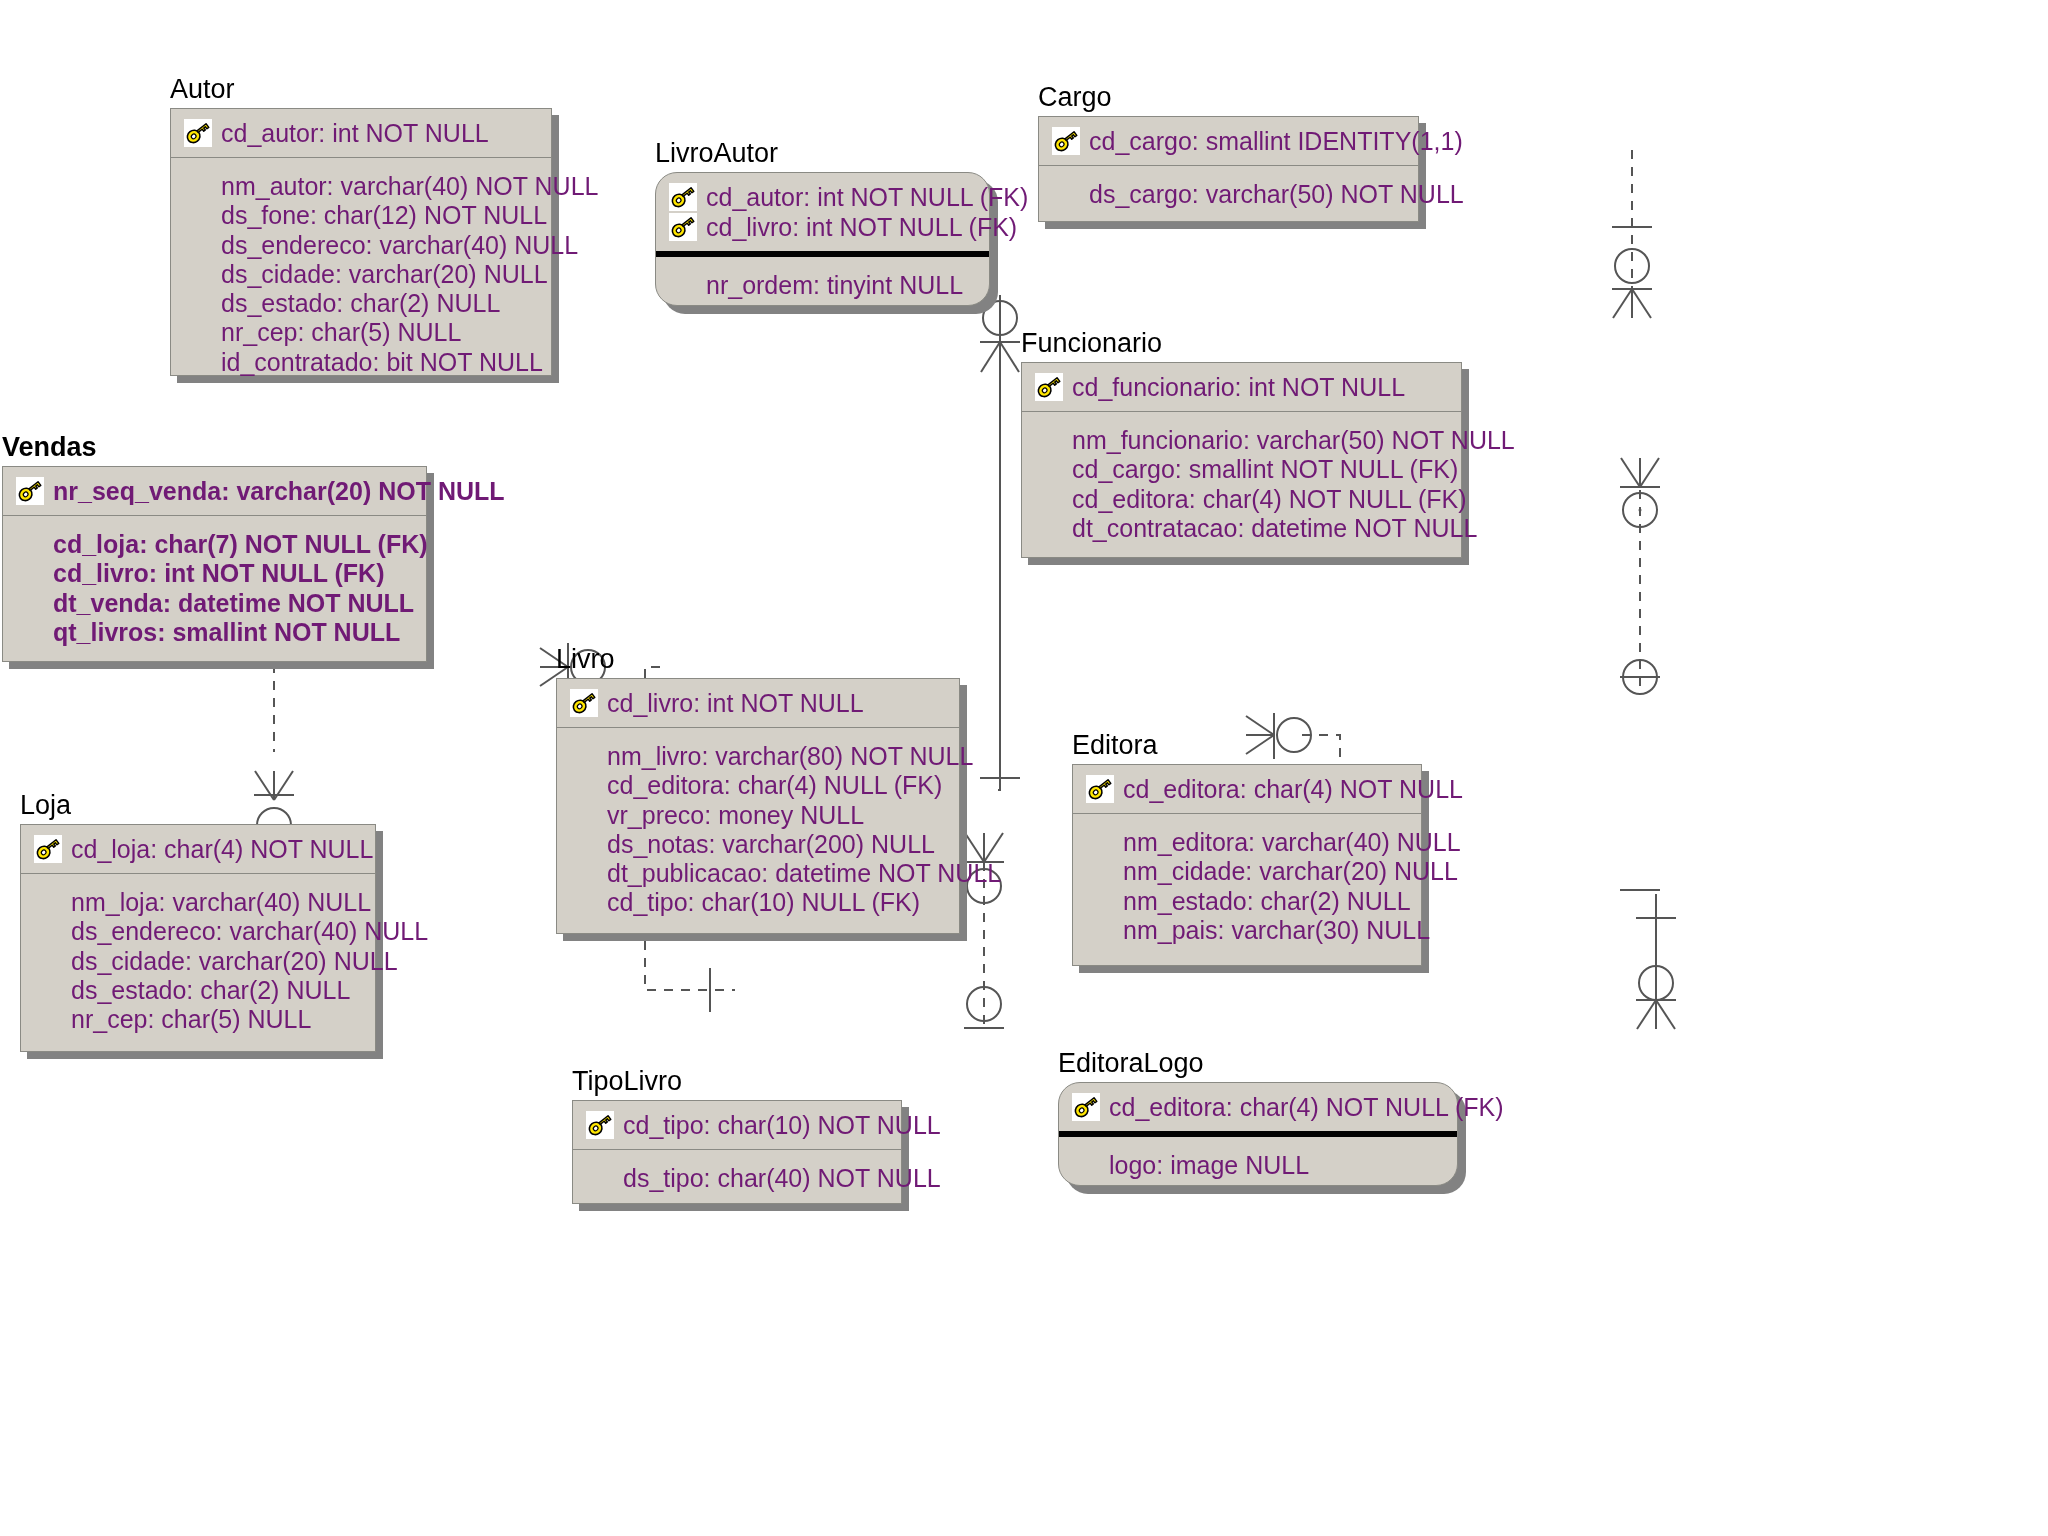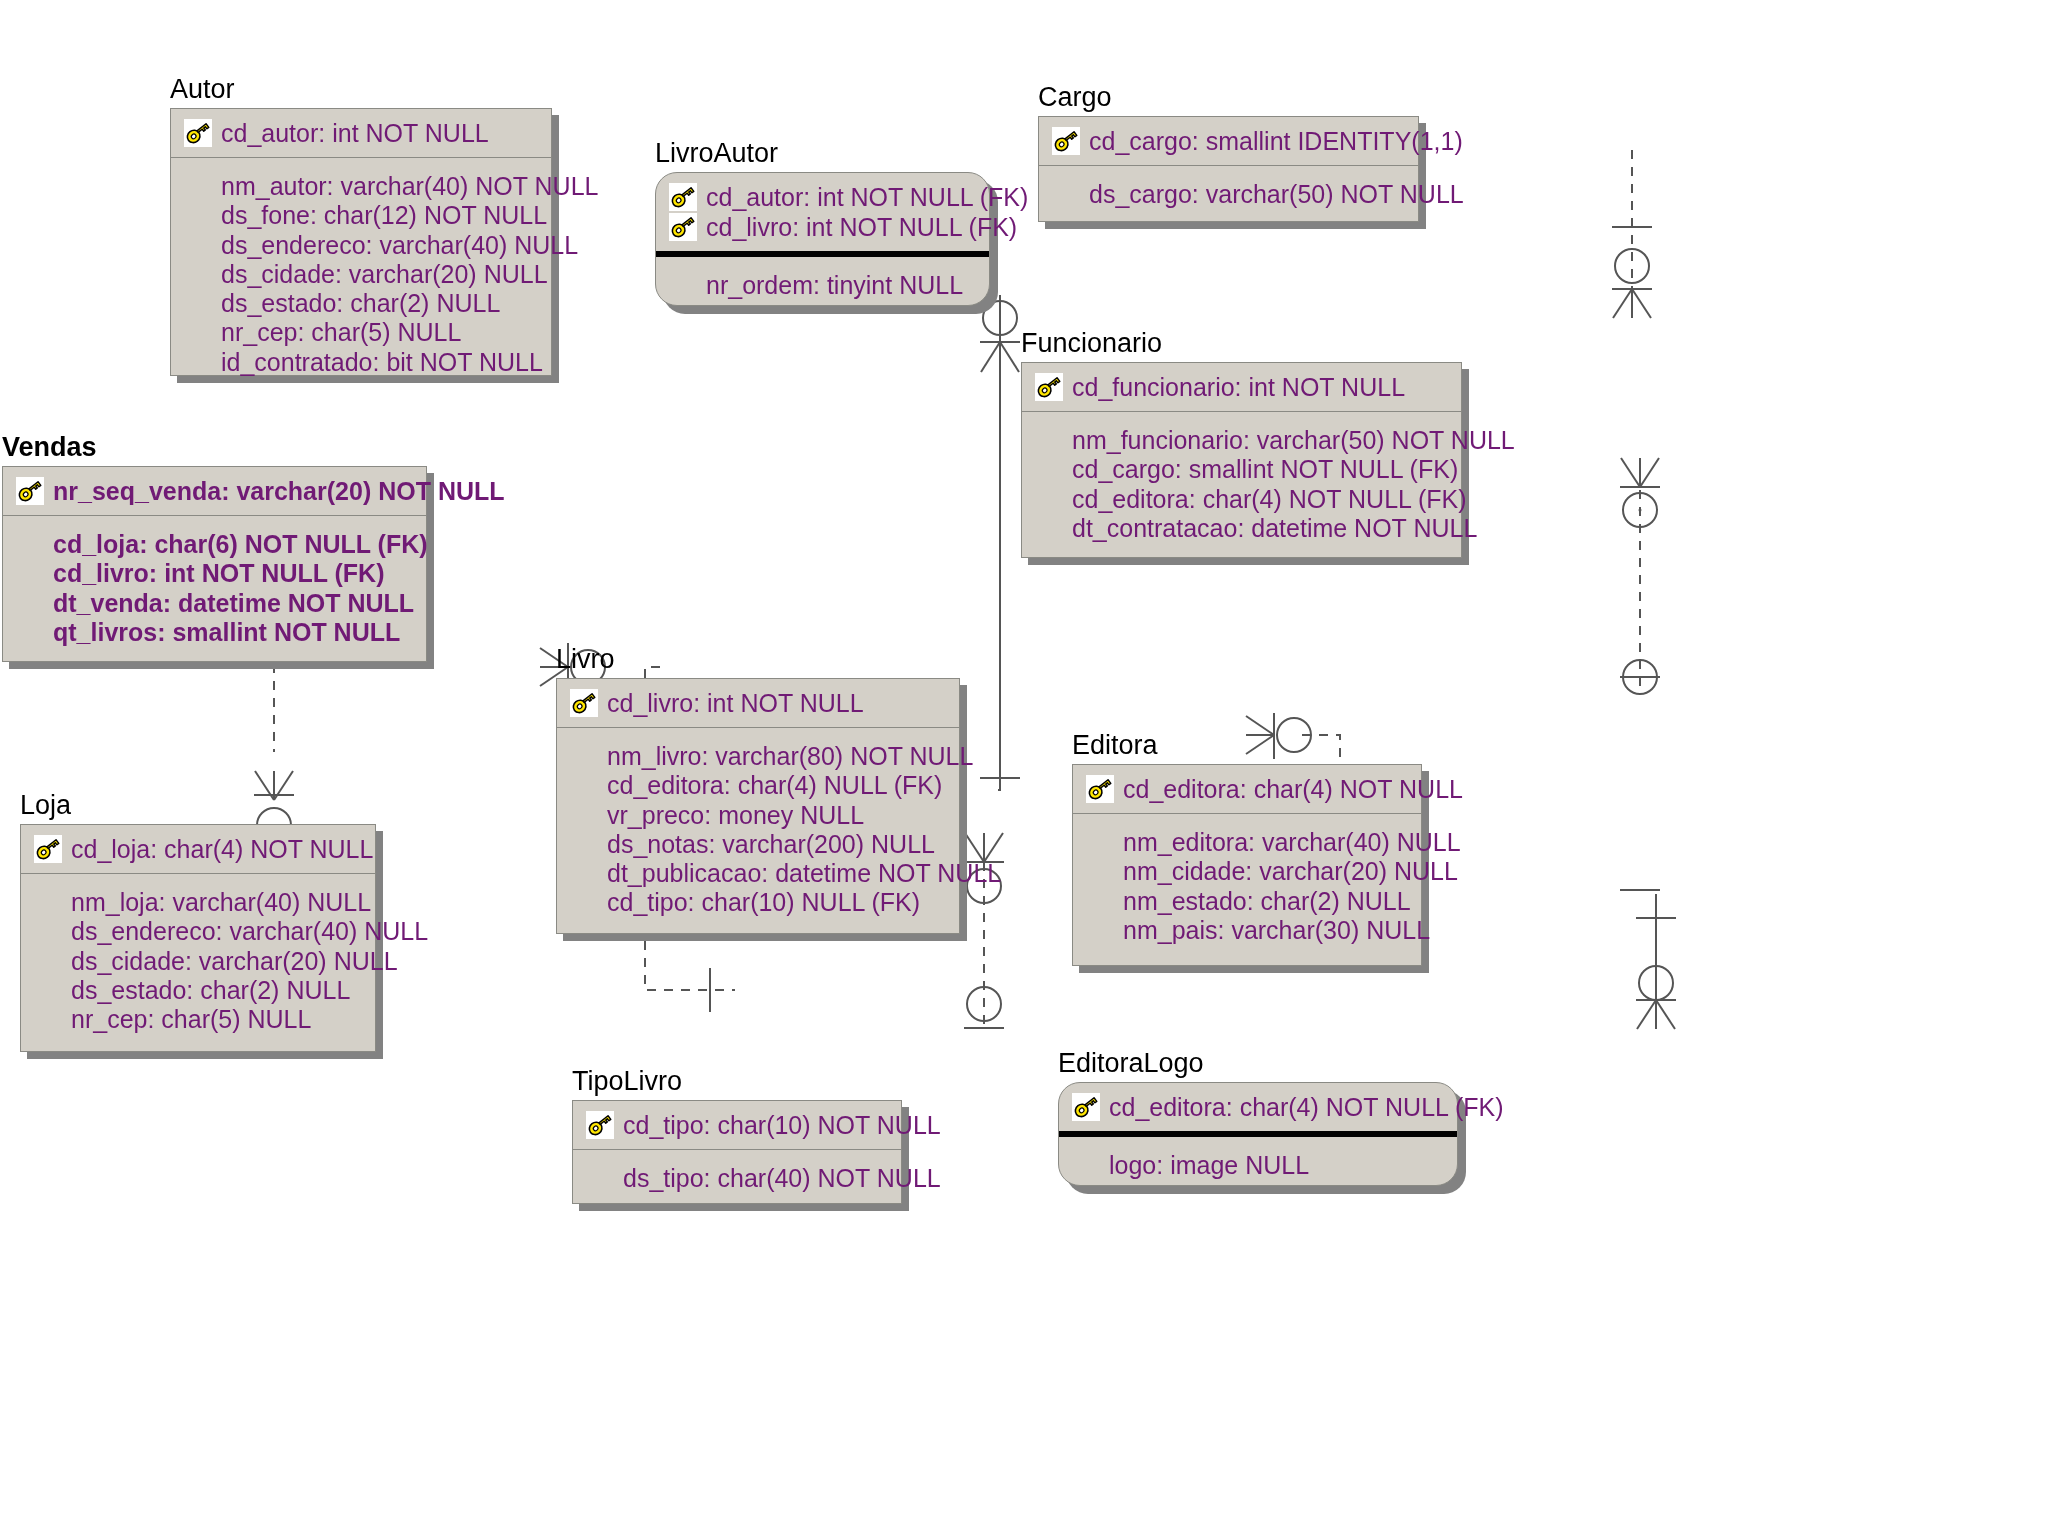--- a/index.html
+++ b/index.html
@@ -328,21 +328,21 @@
                     <ellipse cx="9.5" cy="15" rx="6.5" ry="6" fill="#ffe600" stroke="#000000" stroke-width="1.6"></ellipse>
                     <ellipse cx="9.5" cy="15" rx="2.4" ry="2.2" fill="#ffffff" stroke="#000000" stroke-width="1.2"></ellipse>
                     <path d="M15.5 12.7 L27 12.7 L27 17.2 L24.6 17.2 L24.6 14.6 L22.6 14.6 L22.6 17.2 L20.6 17.2 L20.6 14.6 L15.5 14.6 Z" fill="#ffe600" stroke="#000000" stroke-width="1.4" stroke-linejoin="round"></path>
                   </g>
                 </svg>
               </span>
               <span class="attr-text">nr_seq_venda: varchar(20) NOT NULL</span>
             </div>
           </div>
           <div class="attr-section">
-            <div class="attr-row nonkey">cd_loja: char(6) NOT NULL (FK)</div>
+            <div class="attr-row nonkey">cd_loja: char(7) NOT NULL (FK)</div>
             <div class="attr-row nonkey">cd_livro: int NOT NULL (FK)</div>
             <div class="attr-row nonkey">dt_venda: datetime NOT NULL</div>
             <div class="attr-row nonkey">qt_livros: smallint NOT NULL</div>
           </div>
         </div>
       </div>
       <div class="entity" style="left: 556px; top: 606px; width: 404px;">
         <div class="entity-title">Livro</div>
         <div class="entity-box" style="height: 256px;">
           <div class="pk-section">

